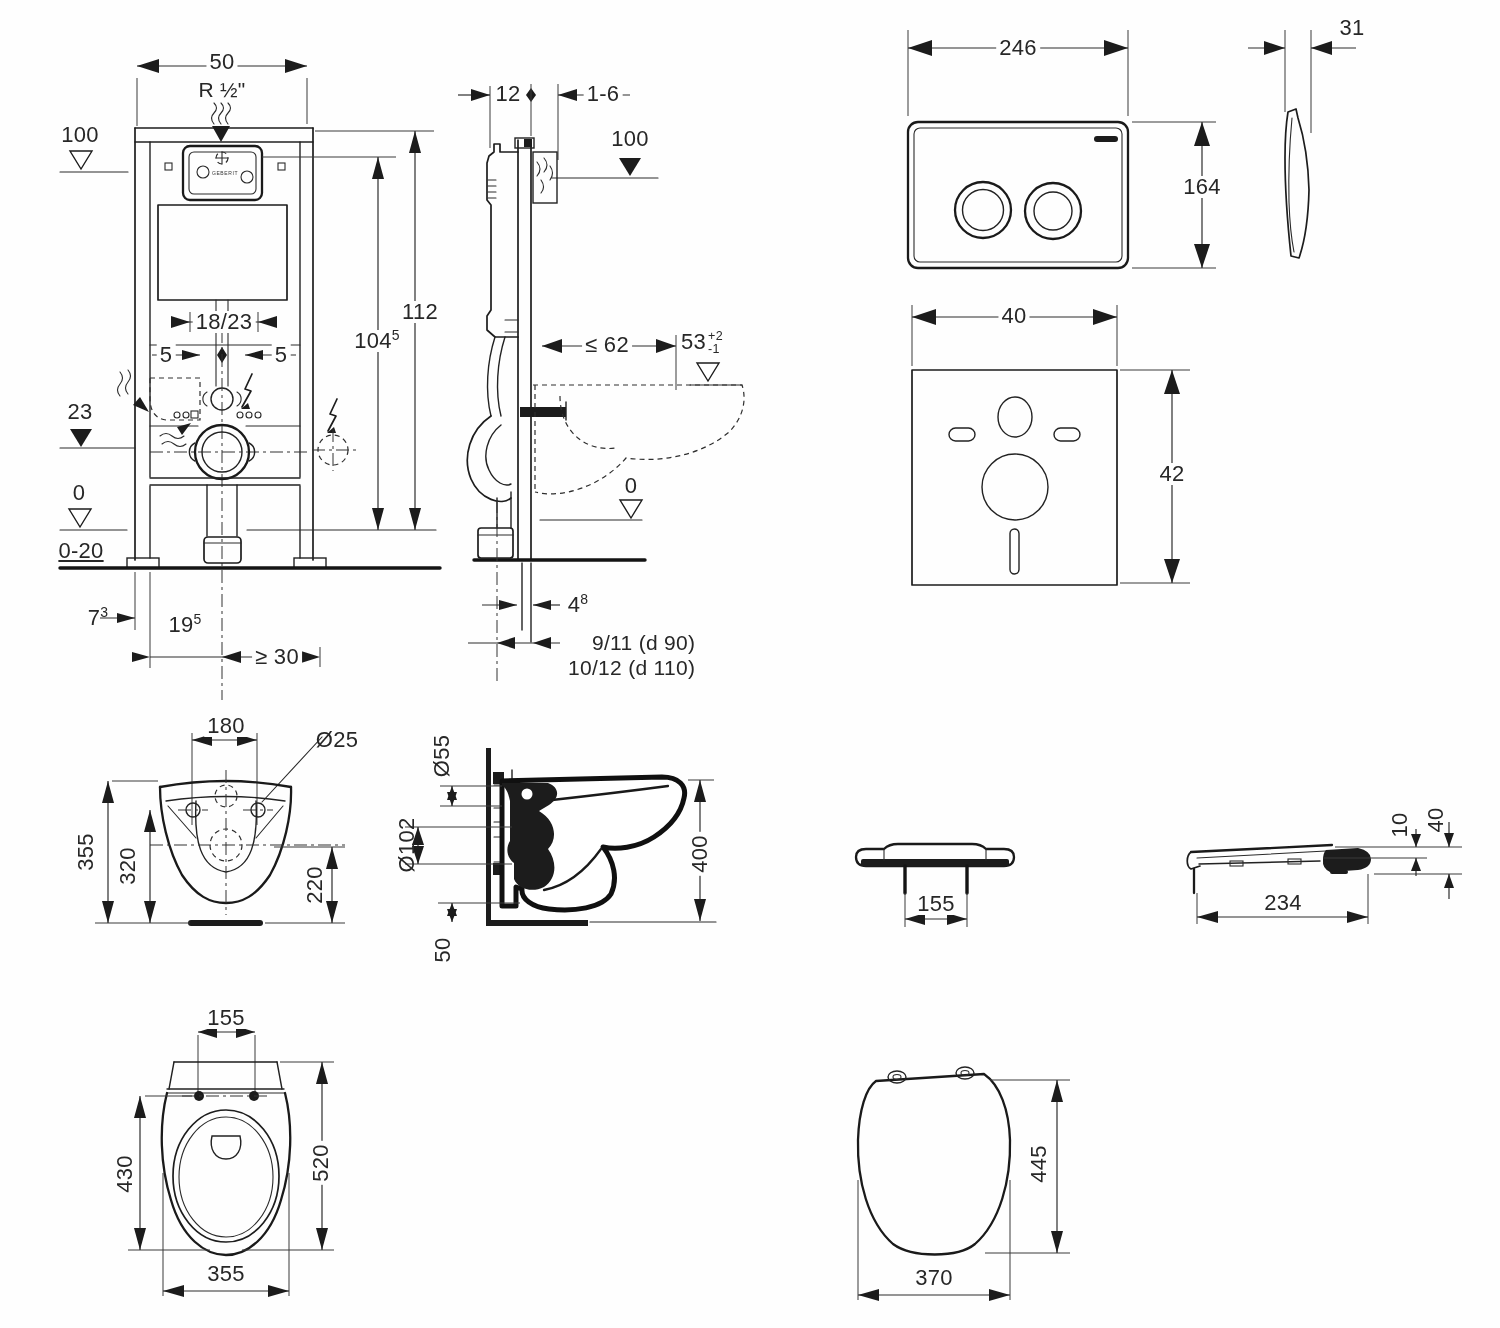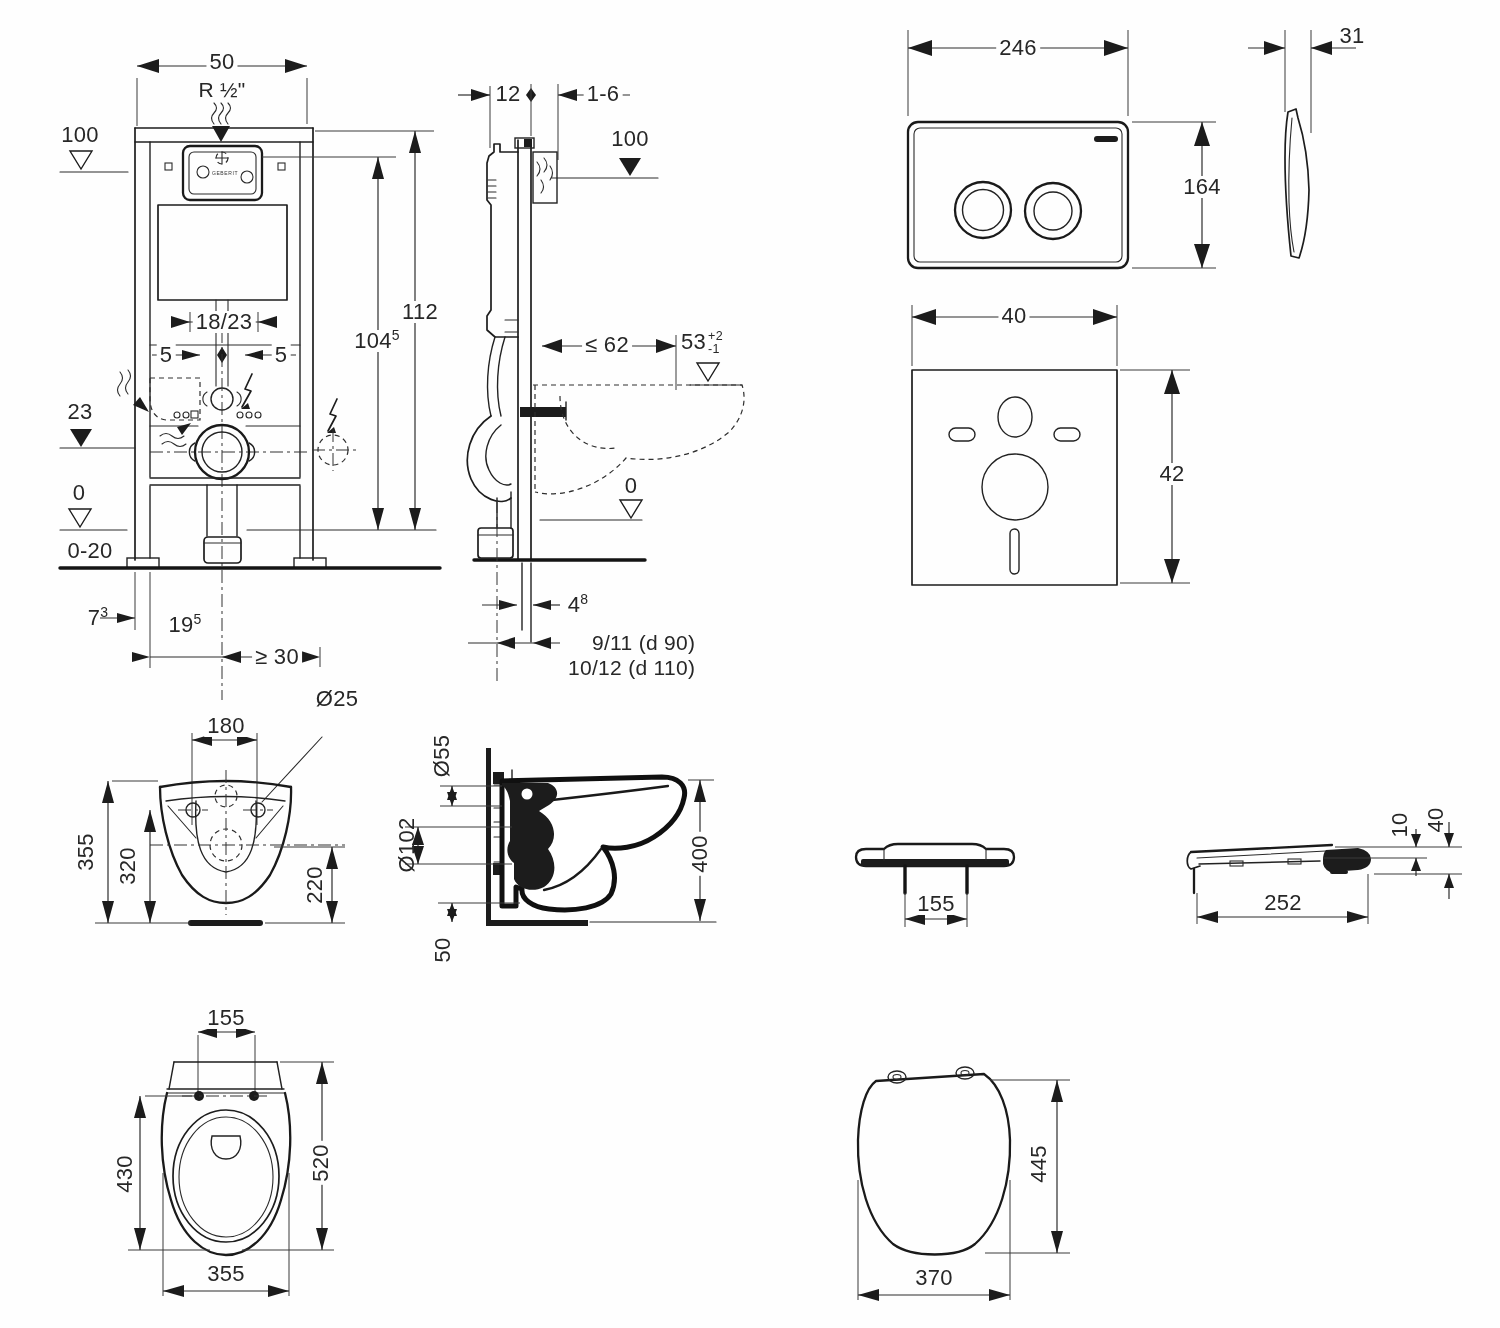--- a/index.html
+++ b/index.html
@@ -479,62 +479,62 @@
 <div class="lbl" style="left:222px;top:62px;">50</div>
 <div class="lbl nobg sm" style="left:222px;top:89px;">R ½"</div>
 <div class="lbl nobg" style="left:80px;top:135px;">100</div>
 <div class="lbl" style="left:420px;top:312px;">112</div>
 <div class="lbl" style="left:377px;top:341px;"><span>104</span><sup>5</sup></div>
 <div class="lbl" style="left:224px;top:322px;">18/23</div>
 <div class="lbl" style="left:166px;top:355px;">5</div>
 <div class="lbl" style="left:281px;top:355px;">5</div>
 <div class="lbl nobg" style="left:80px;top:412px;">23</div>
 <div class="lbl nobg" style="left:79px;top:493px;">0</div>
-<div class="lbl nobg" style="left:90px;top:551px;">0-20</div>
+<div class="lbl nobg" style="left:81px;top:551px;text-decoration:underline;">0-20</div>
 <div class="lbl nobg" style="left:86px;top:618px;margin-left:12px;"><span>7</span><sup>3</sup></div>
 <div class="lbl" style="left:185px;top:625px;"><span>19</span><sup>5</sup></div>
 <div class="lbl" style="left:277px;top:657px;">≥ 30</div>
 <div class="lbl brand" style="left:225px;top:173px;">GEBERIT</div>
 
 <div class="lbl" style="left:508px;top:94px;">12</div>
 <div class="lbl" style="left:603px;top:94px;">1-6</div>
 <div class="lbl nobg" style="left:630px;top:139px;">100</div>
 <div class="lbl" style="left:607px;top:345px;">≤ 62</div>
 <div class="lbl nobg" style="left:702px;top:343px;"><span>53</span><span class="stack">
         <i>+2</i>
         <i>-1</i>
       </span></div>
 <div class="lbl nobg" style="left:631px;top:486px;">0</div>
 <div class="lbl nobg" style="left:578px;top:605px;"><span>4</span><sup>8</sup></div>
 <div class="lbl nobg sm left-anchor" style="left:592px;top:642px;">9/11  (d 90)</div>
 <div class="lbl nobg sm left-anchor" style="left:568px;top:667px;">10/12 (d 110)</div>
 
 <div class="lbl" style="left:1018px;top:48px;">246</div>
 <div class="lbl" style="left:1202px;top:187px;">164</div>
-<div class="lbl nobg" style="left:1352px;top:36px;text-align:center;">31</div>
+<div class="lbl nobg" style="left:1352px;top:28px;text-align:center;">31</div>
 
 <div class="lbl" style="left:1014px;top:316px;">40</div>
 <div class="lbl" style="left:1172px;top:474px;">42</div>
 
 <div class="lbl" style="left:226px;top:726px;text-align:right;">180</div>
-<div class="lbl nobg" style="left:337px;top:699px;">Ø25</div>
+<div class="lbl nobg" style="left:337px;top:740px;">Ø25</div>
 <div class="lbl rot" style="left:86px;top:852px;">355</div>
 <div class="lbl rot" style="left:128px;top:866px;">320</div>
 <div class="lbl rot" style="left:315px;top:885px;">220</div>
 
 <div class="lbl rot nobg" style="left:442px;top:756px;">Ø55</div>
 <div class="lbl rot nobg" style="left:407px;top:845px;">Ø102</div>
 <div class="lbl rot" style="left:700px;top:854px;">400</div>
 <div class="lbl rot nobg" style="left:443px;top:950px;">50</div>
 
 <div class="lbl" style="left:936px;top:904px;">155</div>
 
 <div class="lbl rot nobg" style="left:1400px;top:825px;">10</div>
 <div class="lbl rot nobg" style="left:1436px;top:820px;">40</div>
-<div class="lbl" style="left:1283px;top:903px;">252</div>
+<div class="lbl" style="left:1283px;top:903px;">234</div>
 
 <div class="lbl" style="left:226px;top:1018px;">155</div>
 <div class="lbl rot" style="left:125px;top:1174px;">430</div>
 <div class="lbl rot" style="left:321px;top:1163px;">520</div>
 <div class="lbl" style="left:226px;top:1274px;">355</div>
 
 <div class="lbl rot" style="left:1039px;top:1164px;">445</div>
 <div class="lbl" style="left:934px;top:1278px;">370</div>
 
 </div>

